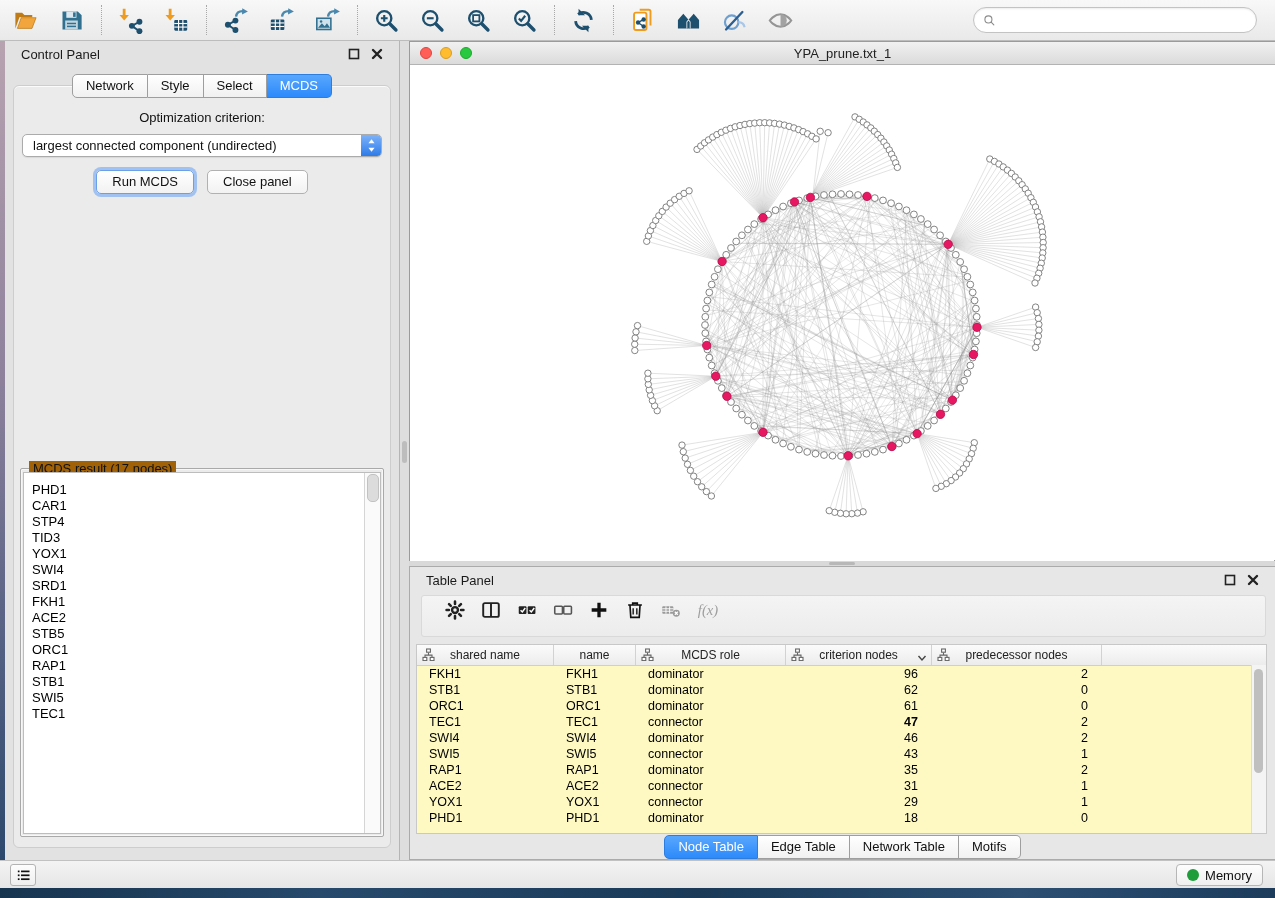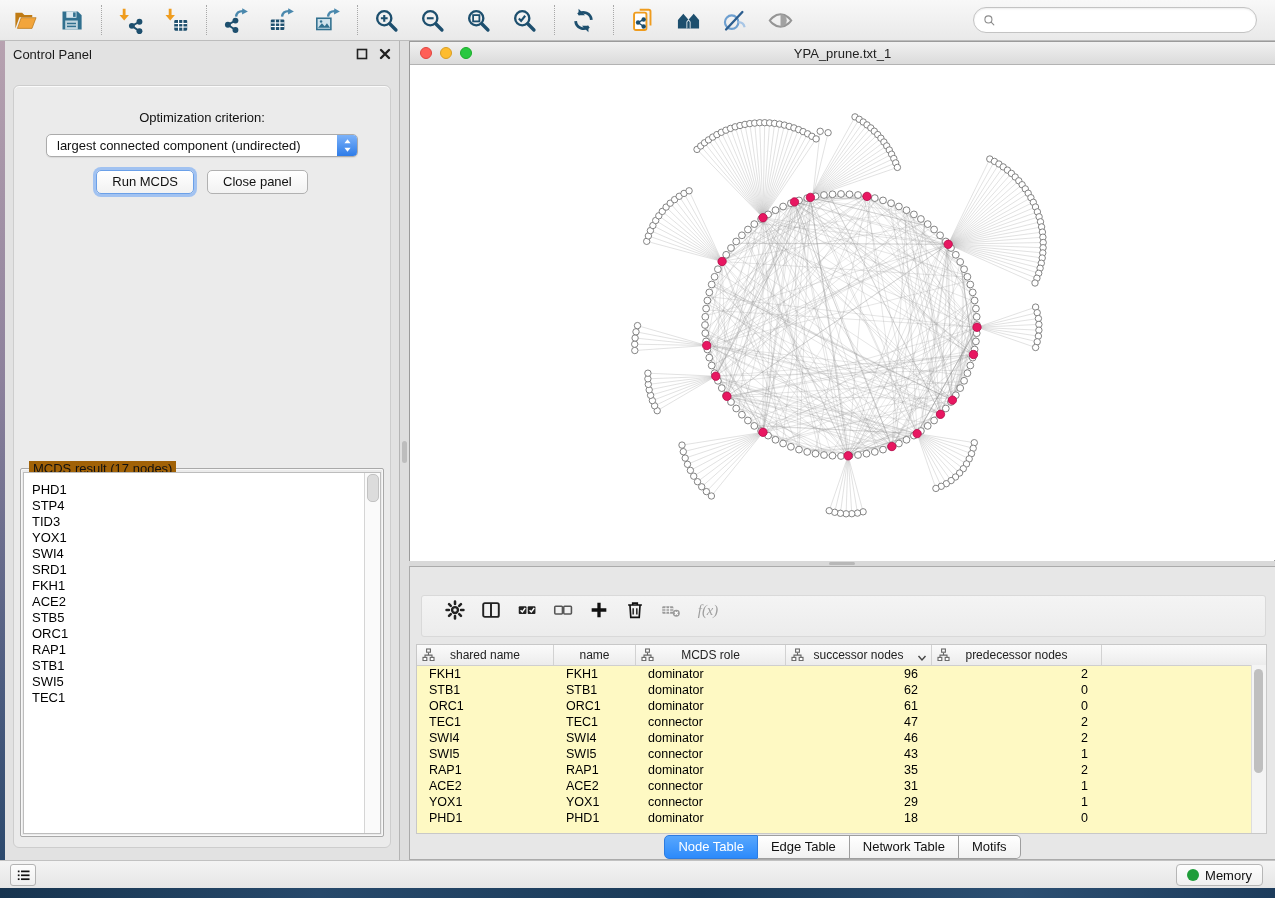--- a/index.html
+++ b/index.html
@@ -17,38 +17,38 @@
   .tb-btn{width:34px;height:32px;display:flex;align-items:center;justify-content:center;
     margin-right:12px;border-radius:4px;}
   .tb-btn svg{width:27px;height:27px;}
   .tb-sep{width:0;height:30px;border-left:1px dotted #a8a8a8;margin:0 11px 0 1px;}
   #search-wrap{position:absolute;right:18px;top:7px;width:284px;height:26px;box-sizing:border-box;
     background:#fff;border:1px solid #c3c3c3;border-radius:13px;display:flex;align-items:center;
     padding:0 9px;box-shadow:inset 0 1px 2px rgba(0,0,0,.08);}
   #search-wrap svg{width:13px;height:13px;margin-right:5px;flex:none;}
   #search-input{border:none;outline:none;flex:1;font-size:13px;background:transparent;min-width:0;}
   
-  .panel-titlebar{height:26px;display:flex;align-items:center;padding:0 8px;
+  .panel-titlebar{height:26px;display:flex;align-items:center;padding:0 16px;
     font-size:13px;color:#1a1a1a;}
   .win-btns{margin-left:auto;display:flex;gap:11px;align-items:center;}
   .win-btns svg{width:12px;height:12px;display:block;}
   
   #control-panel{position:absolute;left:5px;top:41px;width:395px;height:819px;box-sizing:border-box;
     background:#e2e2e2;border-right:1px solid #b5b5b5;}
   .seg-tabs{position:absolute;top:33px;left:0;right:0;display:flex;justify-content:center;z-index:5;}
   .seg-tab{font-size:13px;padding:3px 13px 4px;background:linear-gradient(#ffffff,#f1f1f1);
     border:1px solid #9e9e9e;border-left-width:0;color:#111;line-height:15px;}
   .seg-tab:first-child{border-left-width:1px;border-radius:5px 0 0 5px;}
   .seg-tab:last-child{border-radius:0 5px 5px 0;}
   .seg-tab.active{background:linear-gradient(#58a7fd,#2c8afb);color:#fff;border-color:#2d7ce0;}
   #cp-content{position:absolute;left:8px;right:8px;top:44px;bottom:12px;
     background:#ebebeb;border:1px solid #cdcdcd;border-radius:6px;
     box-shadow:inset 0 1px 0 rgba(255,255,255,.8);}
   #opt-label{margin-top:24px;text-align:center;font-size:13px;color:#111;}
-  #opt-select{position:relative;margin:9px auto 0;width:312px;height:23px;box-sizing:border-box;
+  #opt-select{position:relative;margin:9px auto 0;width:360px;height:23px;box-sizing:border-box;
     background:#fff;border:1px solid #ababab;border-radius:5px;font-size:13px;color:#111;
     display:flex;align-items:center;padding:0 26px 0 10px;box-shadow:0 1px 1px rgba(0,0,0,.08);}
   #opt-stepper{position:absolute;right:0;top:0;bottom:0;width:20px;border-radius:0 4px 4px 0;
     background:linear-gradient(#7cb2f9,#2e7ce8);display:flex;align-items:center;justify-content:center;}
   .btn-row{display:flex;justify-content:center;gap:13px;margin-top:13px;}
   .mac-btn{font-size:13px;font-family:"Liberation Sans",sans-serif;padding:3px 15px 4px;
     background:linear-gradient(#ffffff,#f2f2f2);border:1px solid #b1b1b1;border-radius:5px;color:#111;}
   .mac-btn.focused{box-shadow:0 0 0 3px rgba(100,160,245,.55);border-color:#6ba0e8;}
   #result-group{position:absolute;left:6px;right:6px;top:382px;bottom:10px;
     border:1px solid #a9a9a9;border-radius:2px;box-shadow:inset 0 0 0 1px rgba(255,255,255,.6);}
@@ -287,40 +287,47 @@
     <span>Control Panel</span>
     <span class="win-btns">
       <svg viewBox="0 0 12 12">
         <rect x="1.5" y="1.5" width="9" height="9" fill="none" stroke="#222" stroke-width="1.6"></rect>
         </svg>
       <svg viewBox="0 0 12 12">
         <path d="M2 2l8 8M10 2l-8 8" stroke="#222" stroke-width="2.4" stroke-linecap="round"></path>
         </svg>
     </span>
   </div>
+  <div class="seg-tabs" id="cp-tabs">
+      <div class="seg-tab">Network</div>
+      <div class="seg-tab">Style</div>
+      <div class="seg-tab">Select</div>
+      <div class="seg-tab active">MCDS</div>
+    </div>
   <div id="cp-content">
     <div id="opt-label">Optimization criterion:</div>
     <div id="opt-select">
       <span>largest connected component (undirected)</span>
       <span id="opt-stepper">
         <svg viewBox="0 0 10 16" width="9" height="15">
           <path d="M5 1l3.4 4.6H1.6z" fill="#fff"></path>
             <path d="M5 15L1.6 10.4h6.8z" fill="#fff"></path>
         </svg>
       </span>
     </div>
     <div class="btn-row">
       <button class="mac-btn focused">Run MCDS</button>
       <button class="mac-btn">Close panel</button>
     </div>
     <div id="result-group">
       <div id="result-legend">MCDS result (17 nodes)</div>
       <div id="result-list">
         <div id="result-items">
             <div>PHD1</div>
+            <div>CAR1</div>
             <div>STP4</div>
             <div>TID3</div>
             <div>YOX1</div>
             <div>SWI4</div>
             <div>SRD1</div>
             <div>FKH1</div>
             <div>ACE2</div>
             <div>STB5</div>
             <div>ORC1</div>
             <div>RAP1</div>
@@ -1084,20 +1091,31 @@
         <circle cx="538.2" cy="179.3" r="4.2" fill="#e81761" stroke="#b50d4a" stroke-width="0.8"></circle>
       </g>
     </svg>
 </div>
 
 <div id="h-splitter">
     <div class="handle"></div>
   </div>
 
 <div id="table-panel">
+  <div class="panel-titlebar">
+    <span>Table Panel</span>
+    <span class="win-btns">
+      <svg viewBox="0 0 12 12">
+        <rect x="1.5" y="1.5" width="9" height="9" fill="none" stroke="#222" stroke-width="1.6"></rect>
+        </svg>
+      <svg viewBox="0 0 12 12">
+        <path d="M2 2l8 8M10 2l-8 8" stroke="#222" stroke-width="2.4" stroke-linecap="round"></path>
+        </svg>
+    </span>
+  </div>
   <div id="tbl-toolbar">
       <div class="tt-btn">
         <svg viewBox="0 0 24 24">
           <circle cx="12" cy="12" r="3.2" fill="none" stroke="#222" stroke-width="2.6"></circle>
           <g stroke="#222" stroke-width="2.8" stroke-linecap="round">
             <path d="M12 2.8v2.6M12 18.6v2.6M2.8 12h2.6M18.6 12h2.6M5.5 5.5l1.9 1.9M16.6 16.6l1.9 1.9M18.5 5.5l-1.9 1.9M7.4 16.6l-1.9 1.9"></path>
           </g>
         </svg>
       </div>
       <div class="tt-btn">
@@ -1188,21 +1206,21 @@
           <span class="tree"><svg viewBox="0 0 13 13" width="13" height="13">
               <g stroke="#666" stroke-width="1.1" fill="none">
                 <path d="M6.5 4.5v2.6M3 10V7.1h7V10"></path>
               </g>
               <g fill="#fff" stroke="#666" stroke-width="1.1">
                 <rect x="4.6" y="1" width="3.8" height="3.2"></rect>
                 <rect x="1" y="9.4" width="3.8" height="3.2"></rect>
                 <rect x="8.2" y="9.4" width="3.8" height="3.2"></rect>
               </g>
             </svg></span>
-          <span>successor nodes</span>
+          <span>criterion nodes</span>
           <span class="sort"><svg viewBox="0 0 10 8" width="10" height="8">
               <path d="M1.5 2l3.5 4 3.5-4" fill="none" stroke="#444" stroke-width="1.4"></path>
             </svg></span>
         </div>
         <div class="th-cell" style="width: 170px;">
           <span class="tree"><svg viewBox="0 0 13 13" width="13" height="13">
               <g stroke="#666" stroke-width="1.1" fill="none">
                 <path d="M6.5 4.5v2.6M3 10V7.1h7V10"></path>
               </g>
               <g fill="#fff" stroke="#666" stroke-width="1.1">
@@ -1234,21 +1252,21 @@
           <div class="td" style="width: 137px;">ORC1</div>
           <div class="td" style="width: 82px;">ORC1</div>
           <div class="td" style="width: 150px;">dominator</div>
           <div class="td num" style="width: 146px;">61</div>
           <div class="td num" style="width: 170px;">0</div>
         </div>
         <div class="tbl-row">
           <div class="td" style="width: 137px;">TEC1</div>
           <div class="td" style="width: 82px;">TEC1</div>
           <div class="td" style="width: 150px;">connector</div>
-          <div class="td num" style="width: 146px;">47</div>
+          <div class="td num" style="width: 146px; font-weight: bold;">47</div>
           <div class="td num" style="width: 170px;">2</div>
         </div>
         <div class="tbl-row">
           <div class="td" style="width: 137px;">SWI4</div>
           <div class="td" style="width: 82px;">SWI4</div>
           <div class="td" style="width: 150px;">dominator</div>
           <div class="td num" style="width: 146px;">46</div>
           <div class="td num" style="width: 170px;">2</div>
         </div>
         <div class="tbl-row">

